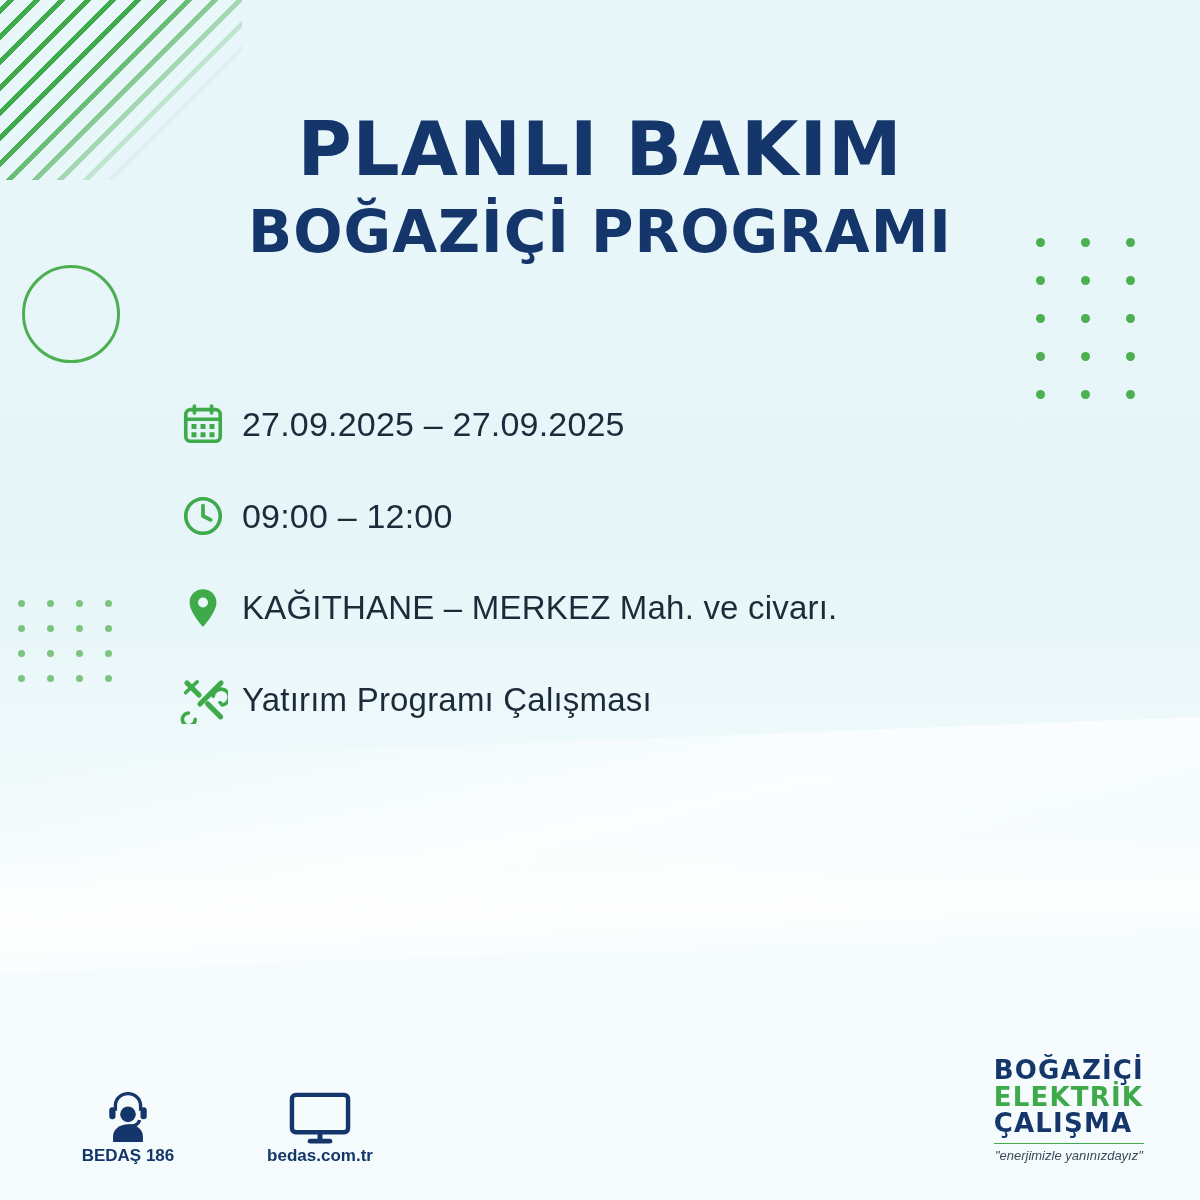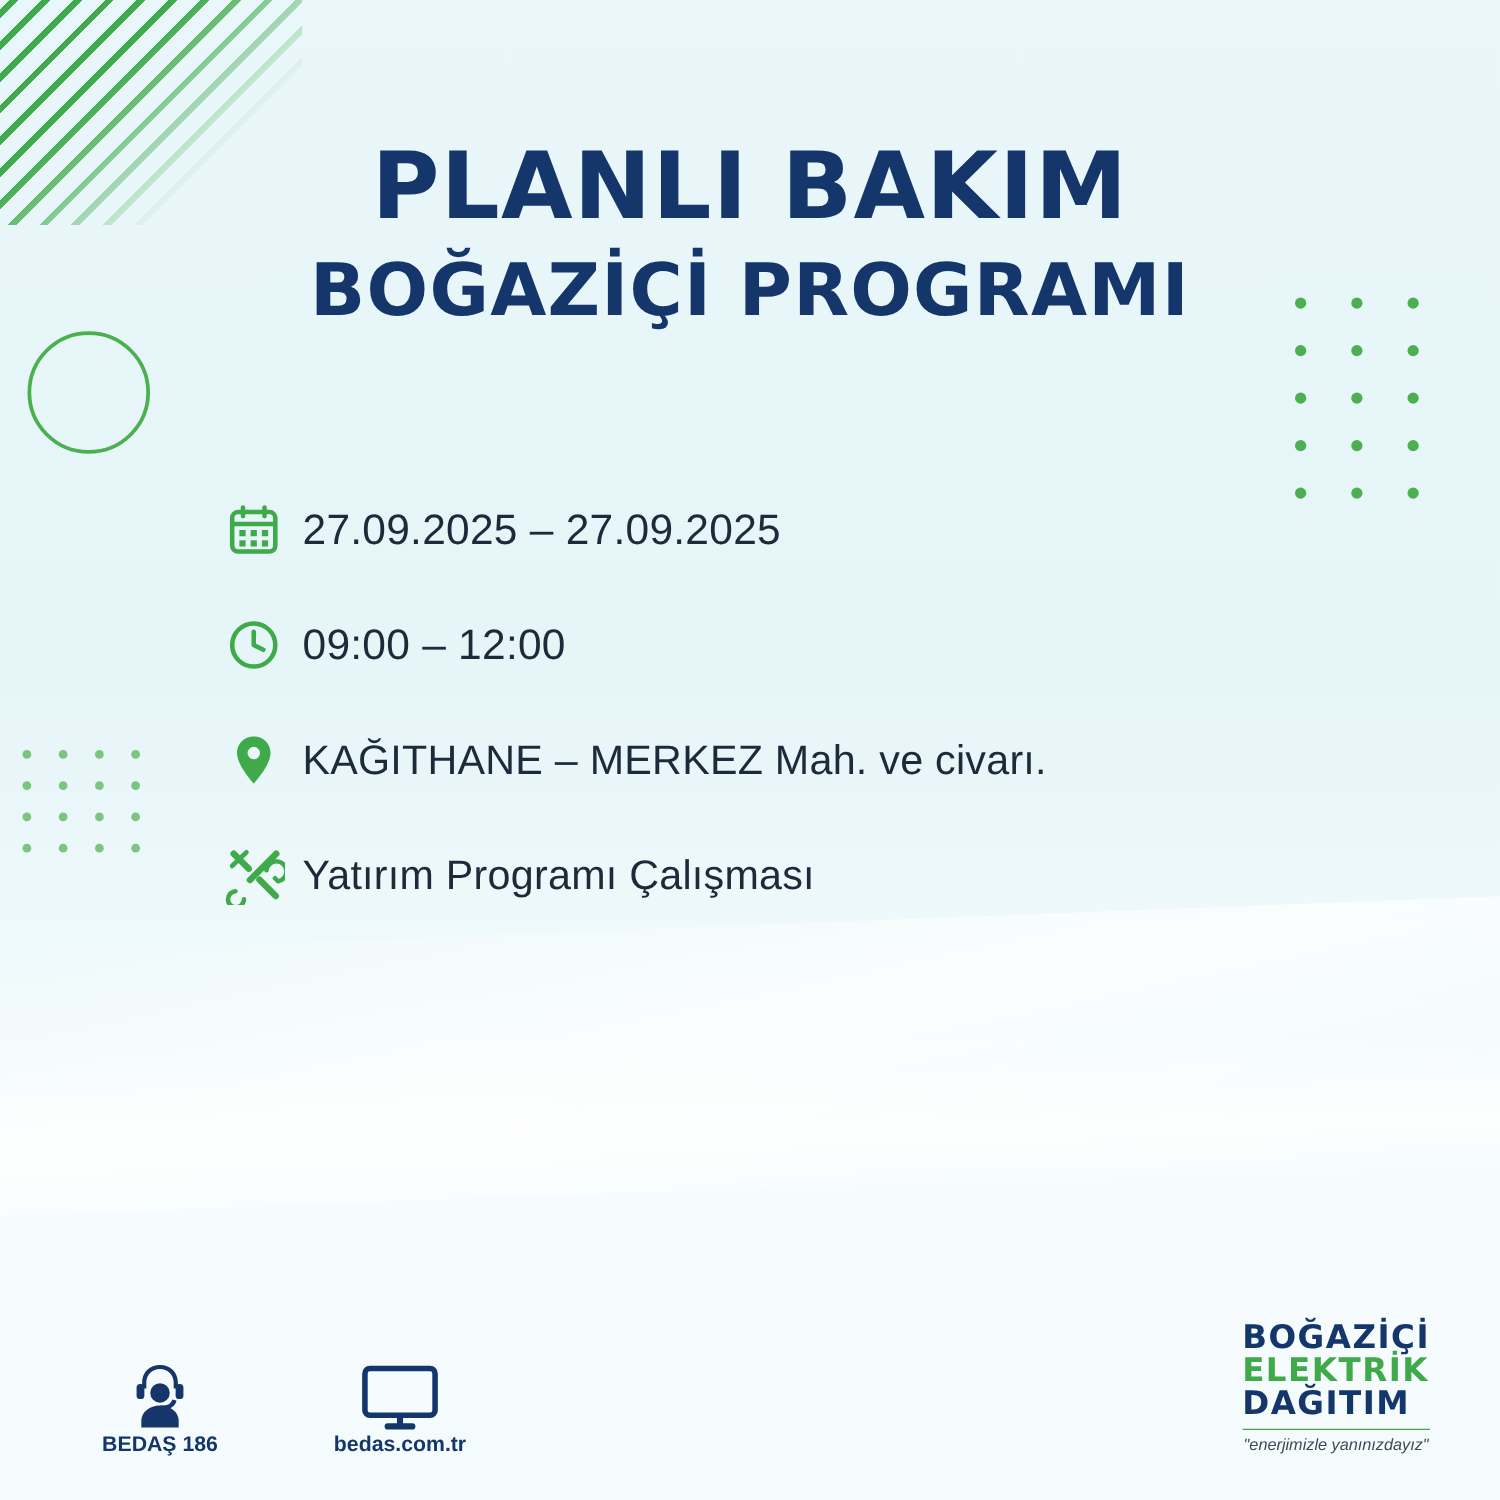--- a/index.html
+++ b/index.html
@@ -345,19 +345,19 @@
         </div>
         <div class="label">bedas.com.tr</div>
       </div>
 
 
     </div>
 
     <div class="brand">
       <div class="l1">BOĞAZİÇİ</div>
       <div class="l2">ELEKTRİK</div>
-      <div class="l3">DAĞITIM</div>
+      <div class="l3">ÇALIŞMA</div>
       <div class="slogan">"enerjimizle yanınızdayız"</div>
     </div>
 
   </div>
 
 </div>
 
 </body></html>

